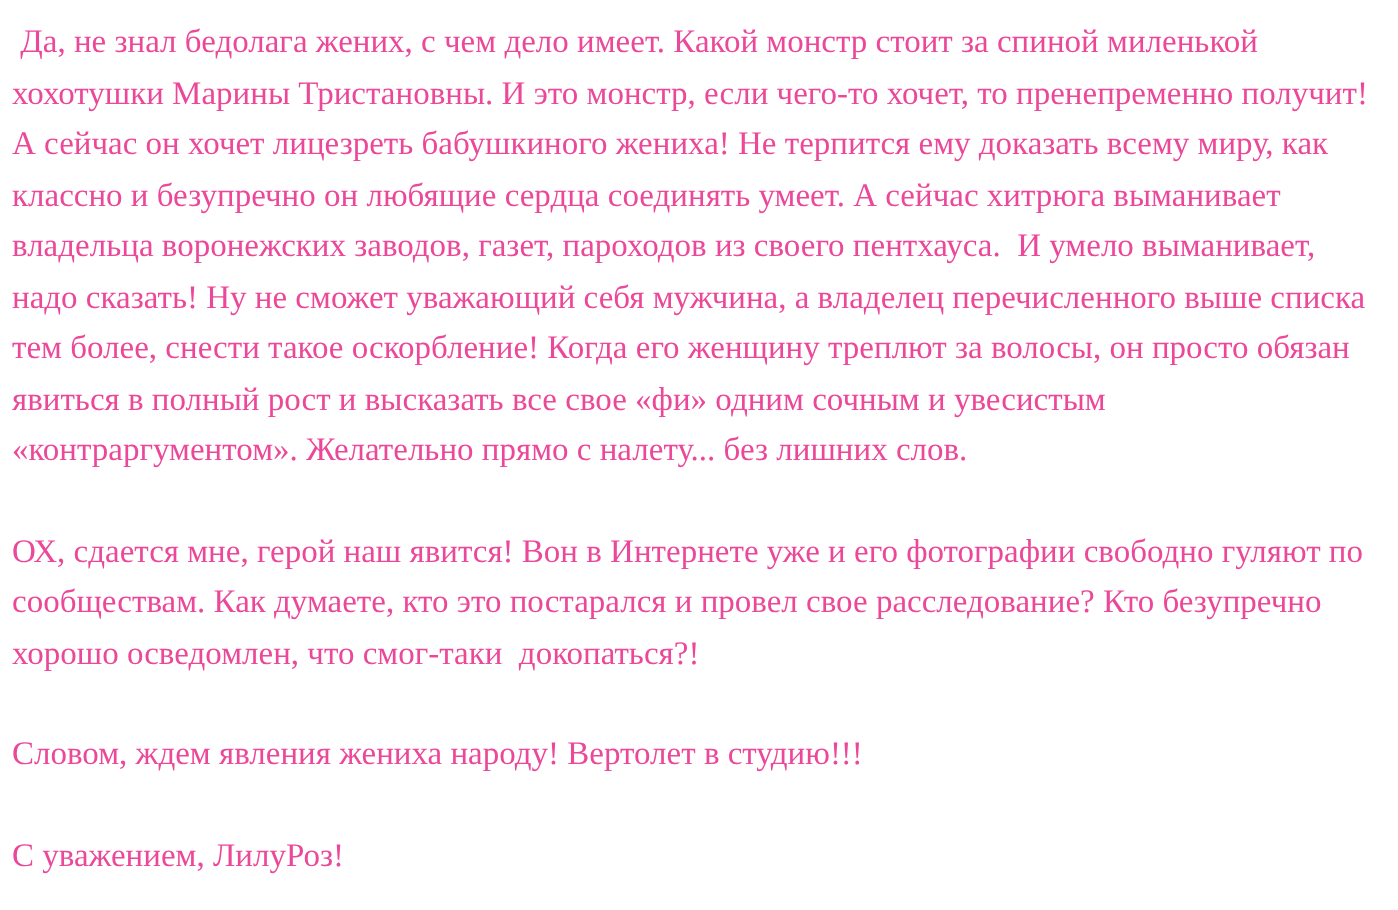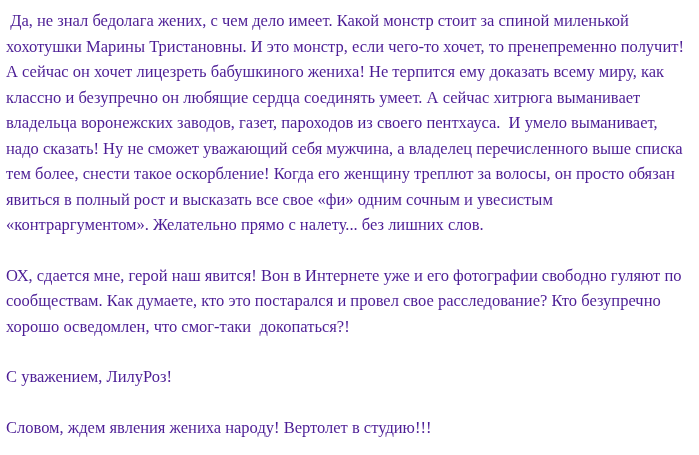--- a/index.html
+++ b/index.html
@@ -14,36 +14,36 @@
     font-family: "Liberation Serif", "DejaVu Serif", serif;
   }
   #page {
     width: 699px;
     height: 455px;
     box-sizing: border-box;
     padding: 8px 10px 0 6px;
     background: #ffffff;
   }
   .article {
-    color: #4c1d95;
+    color: #ec4899;
     font-size: 16.5px;
     line-height: 25.5px;
     text-align: left;
   }
   .para {
     margin: 0 0 25px 0;
     white-space: pre-wrap;
   }
   .para:last-child {
     margin-bottom: 0;
   }
 </style>
 </head>
 <body>
 
 <div id="page">
   <div class="article">
     <p class="para"> Да, не знал бедолага жених, с чем дело имеет. Какой монстр стоит за спиной миленькой хохотушки Марины Тристановны. И это монстр, если чего-то хочет, то пренепременно получит! А сейчас он хочет лицезреть бабушкиного жениха! Не терпится ему доказать всему миру, как классно и безупречно он любящие сердца соединять умеет. А сейчас хитрюга выманивает владельца воронежских заводов, газет, пароходов из своего пентхауса.  И умело выманивает, надо сказать! Ну не сможет уважающий себя мужчина, а владелец перечисленного выше списка тем более, снести такое оскорбление! Когда его женщину треплют за волосы, он просто обязан явиться в полный рост и высказать все свое «фи» одним сочным и увесистым «контраргументом». Желательно прямо с налету... без лишних слов.</p>
     <p class="para">ОХ, сдается мне, герой наш явится! Вон в Интернете уже и его фотографии свободно гуляют по сообществам. Как думаете, кто это постарался и провел свое расследование? Кто безупречно хорошо осведомлен, что смог-таки  докопаться?!</p>
+    <p class="para">Словом, ждем явления жениха народу! Вертолет в студию!!!</p>
     <p class="para">С уважением, ЛилуРоз!</p>
-    <p class="para">Словом, ждем явления жениха народу! Вертолет в студию!!!</p>
   </div>
 </div>
 
 </body></html>

